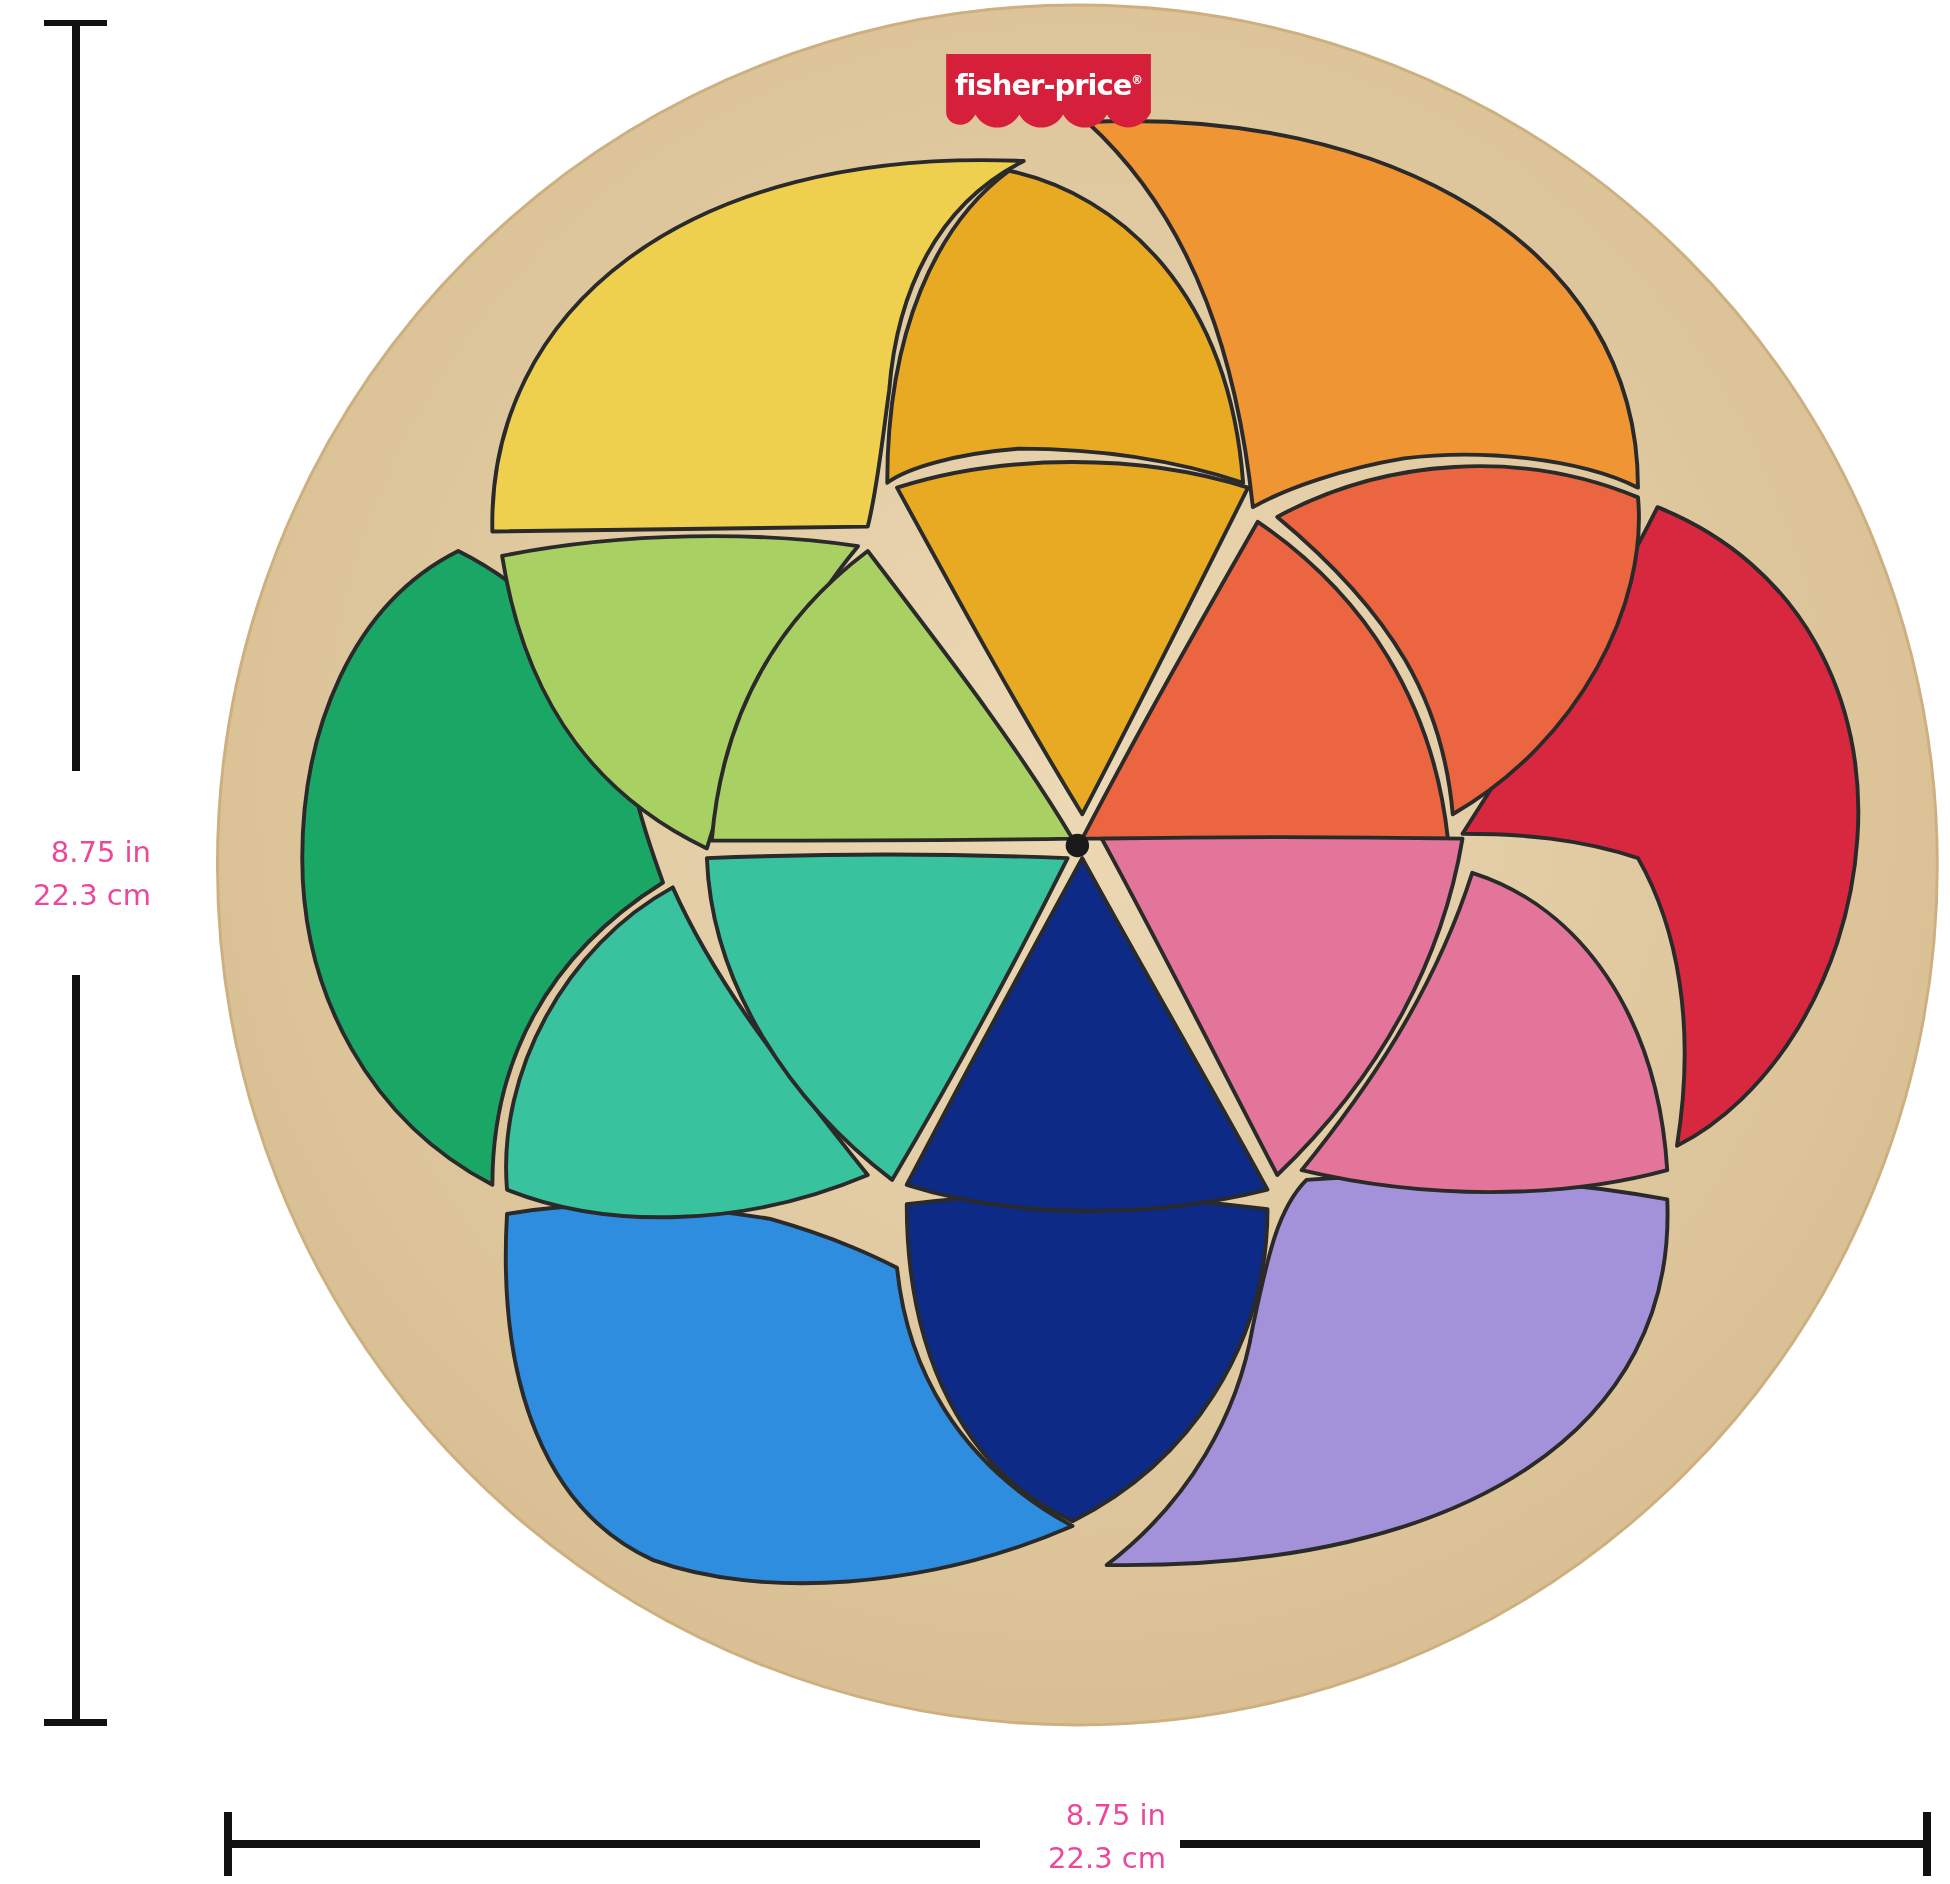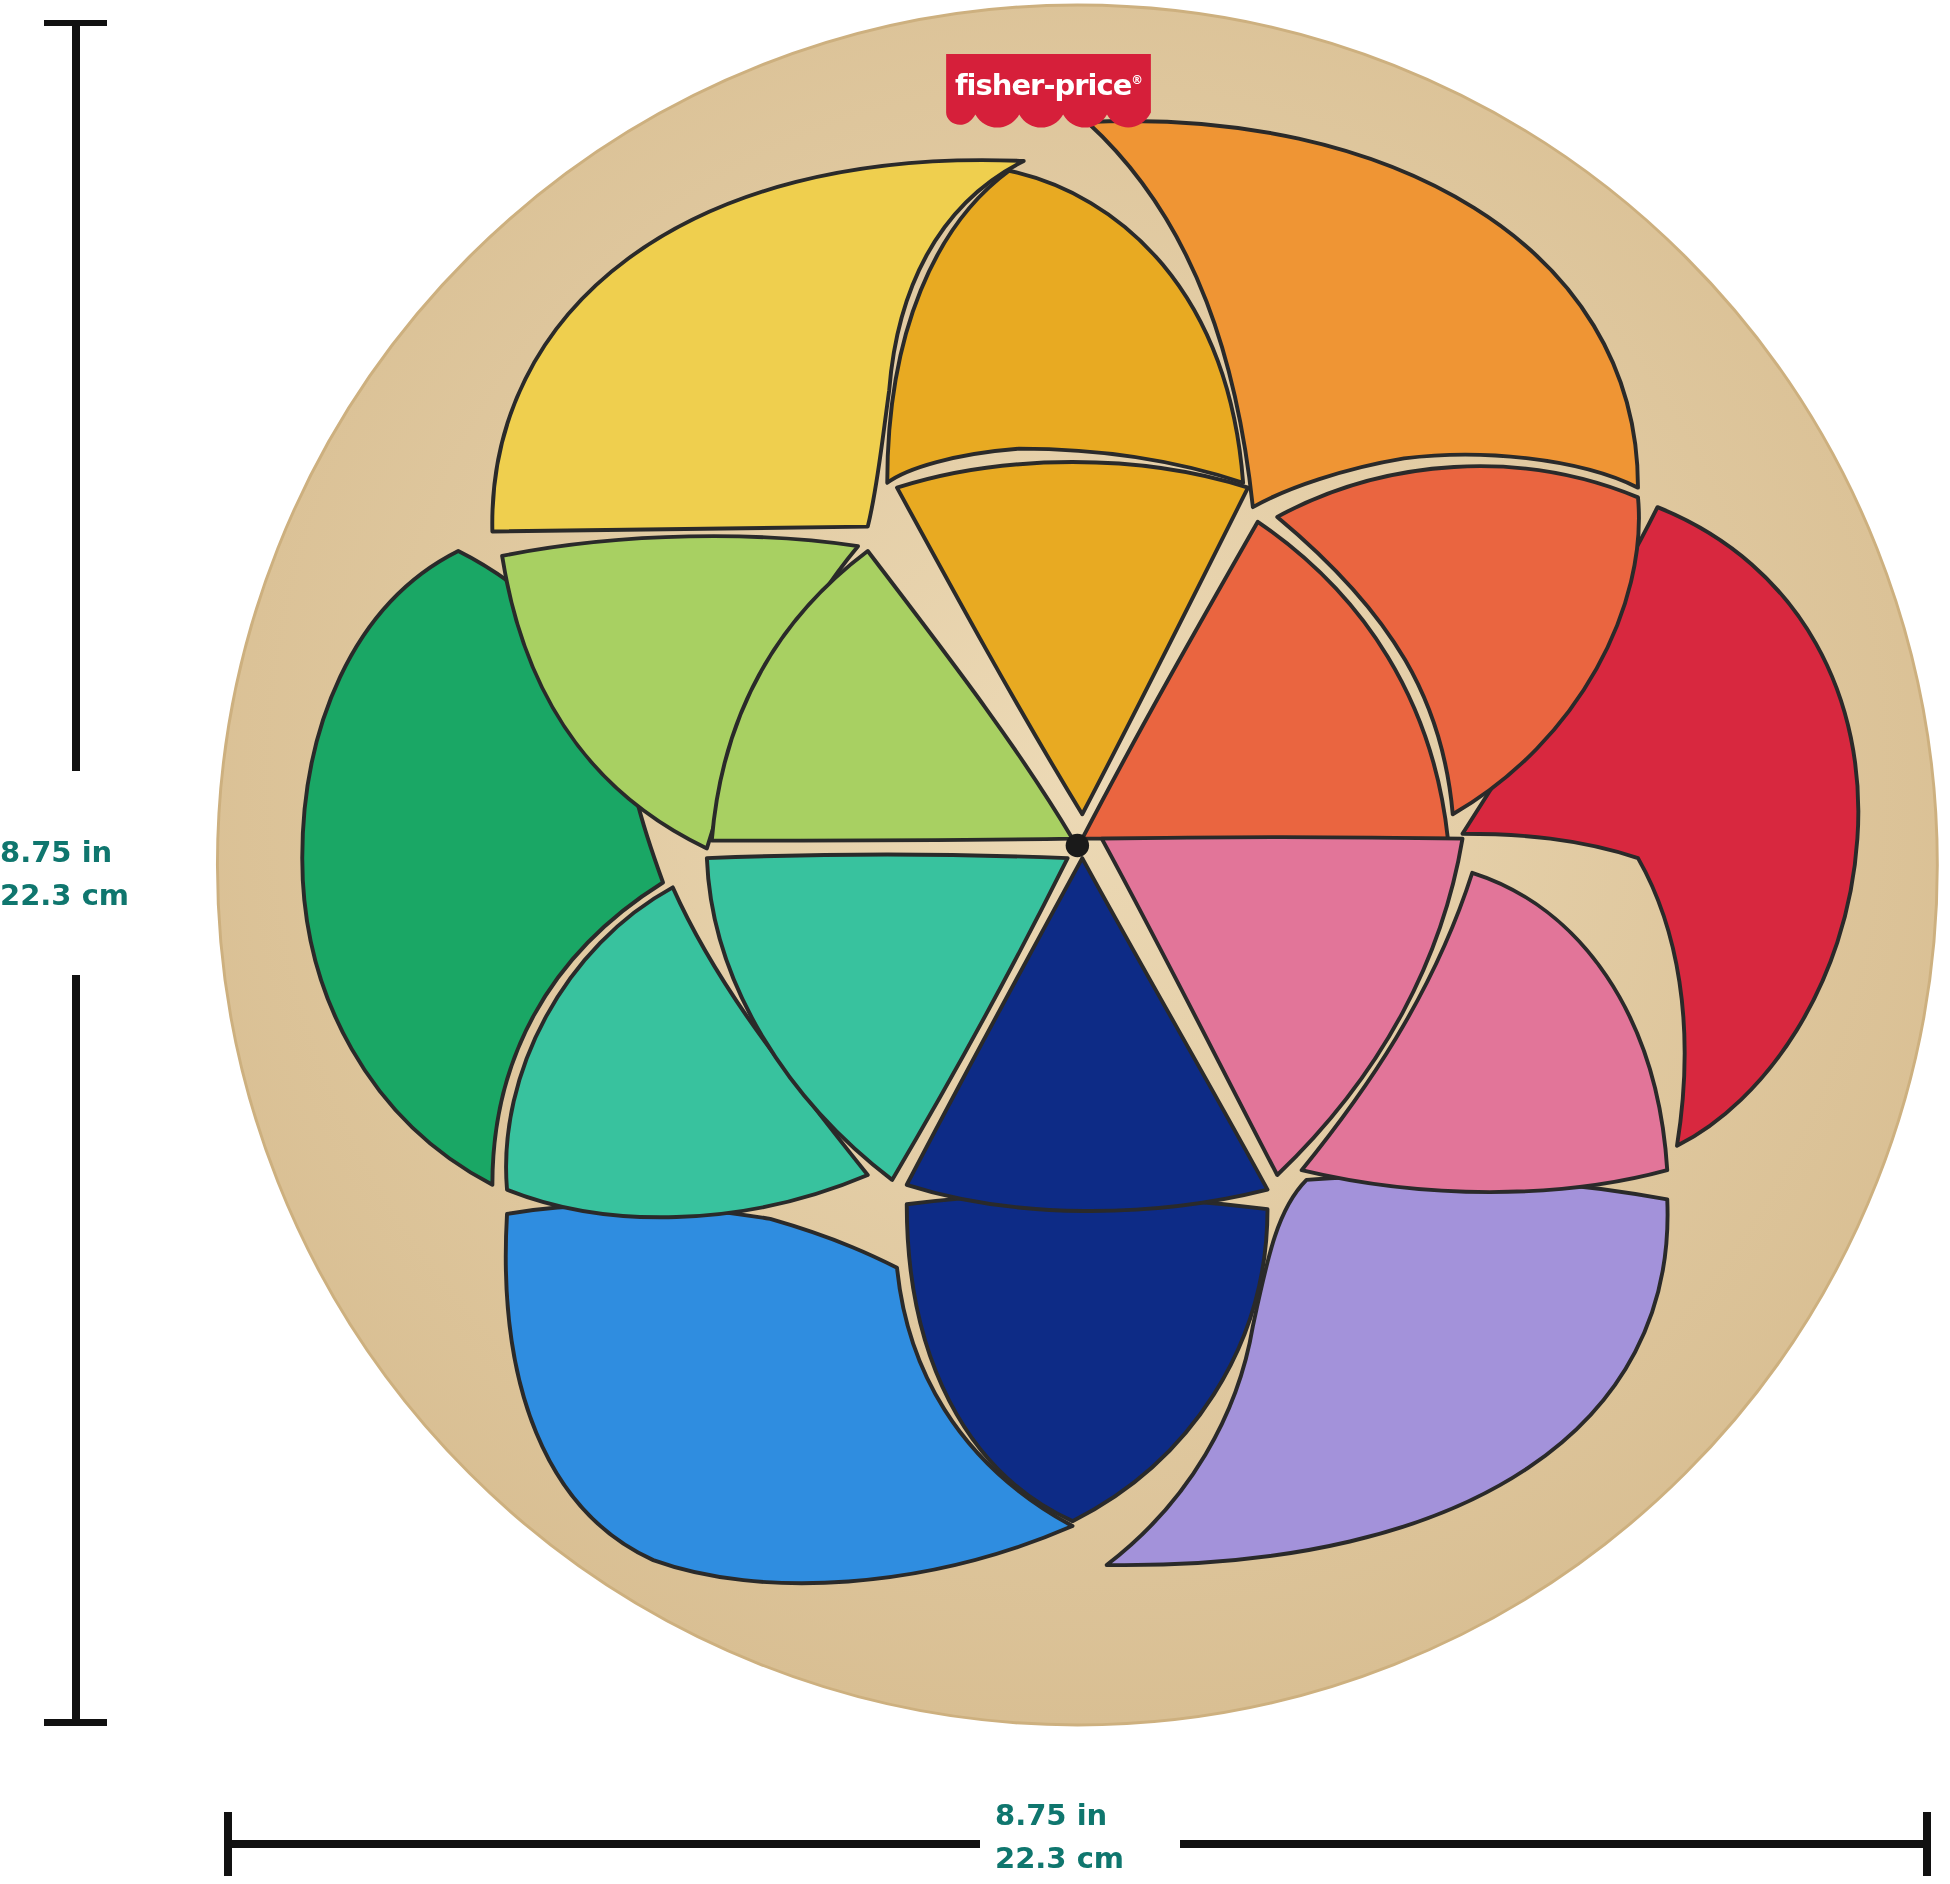--- a/index.html
+++ b/index.html
@@ -1,18 +1,18 @@
 <!DOCTYPE html>
 <html><head>
 <meta charset="utf-8">
 <style>
   html,body{margin:0;padding:0;background:#ffffff;}
   body{width:1950px;height:1884px;position:relative;overflow:hidden;font-family:"DejaVu Sans",sans-serif;}
   #stage{position:absolute;left:0;top:0;width:1950px;height:1884px;}
-  .dimtext{position:absolute;font-weight:bold;font-size:29px;line-height:43px;color:#0f766e;text-align:left;}
+  .dimtext{position:absolute;font-weight:normal;font-size:29px;line-height:43px;color:#ec4899;text-align:right;}
   .vline{position:absolute;background:#111;}
   .logo{position:absolute;left:946px;top:54px;width:205px;height:78px;}
   .logo-text{position:absolute;left:0;top:13.7px;width:205px;text-align:center;color:#fff;font-weight:bold;font-size:29px;font-family:"DejaVu Sans",sans-serif;letter-spacing:-1px;}
 </style>
 </head>
 <body>
 
 <div id="stage">
 
   <div class="vline" style="left:44px;top:19.5px;width:63px;height:6.8px;"></div>

